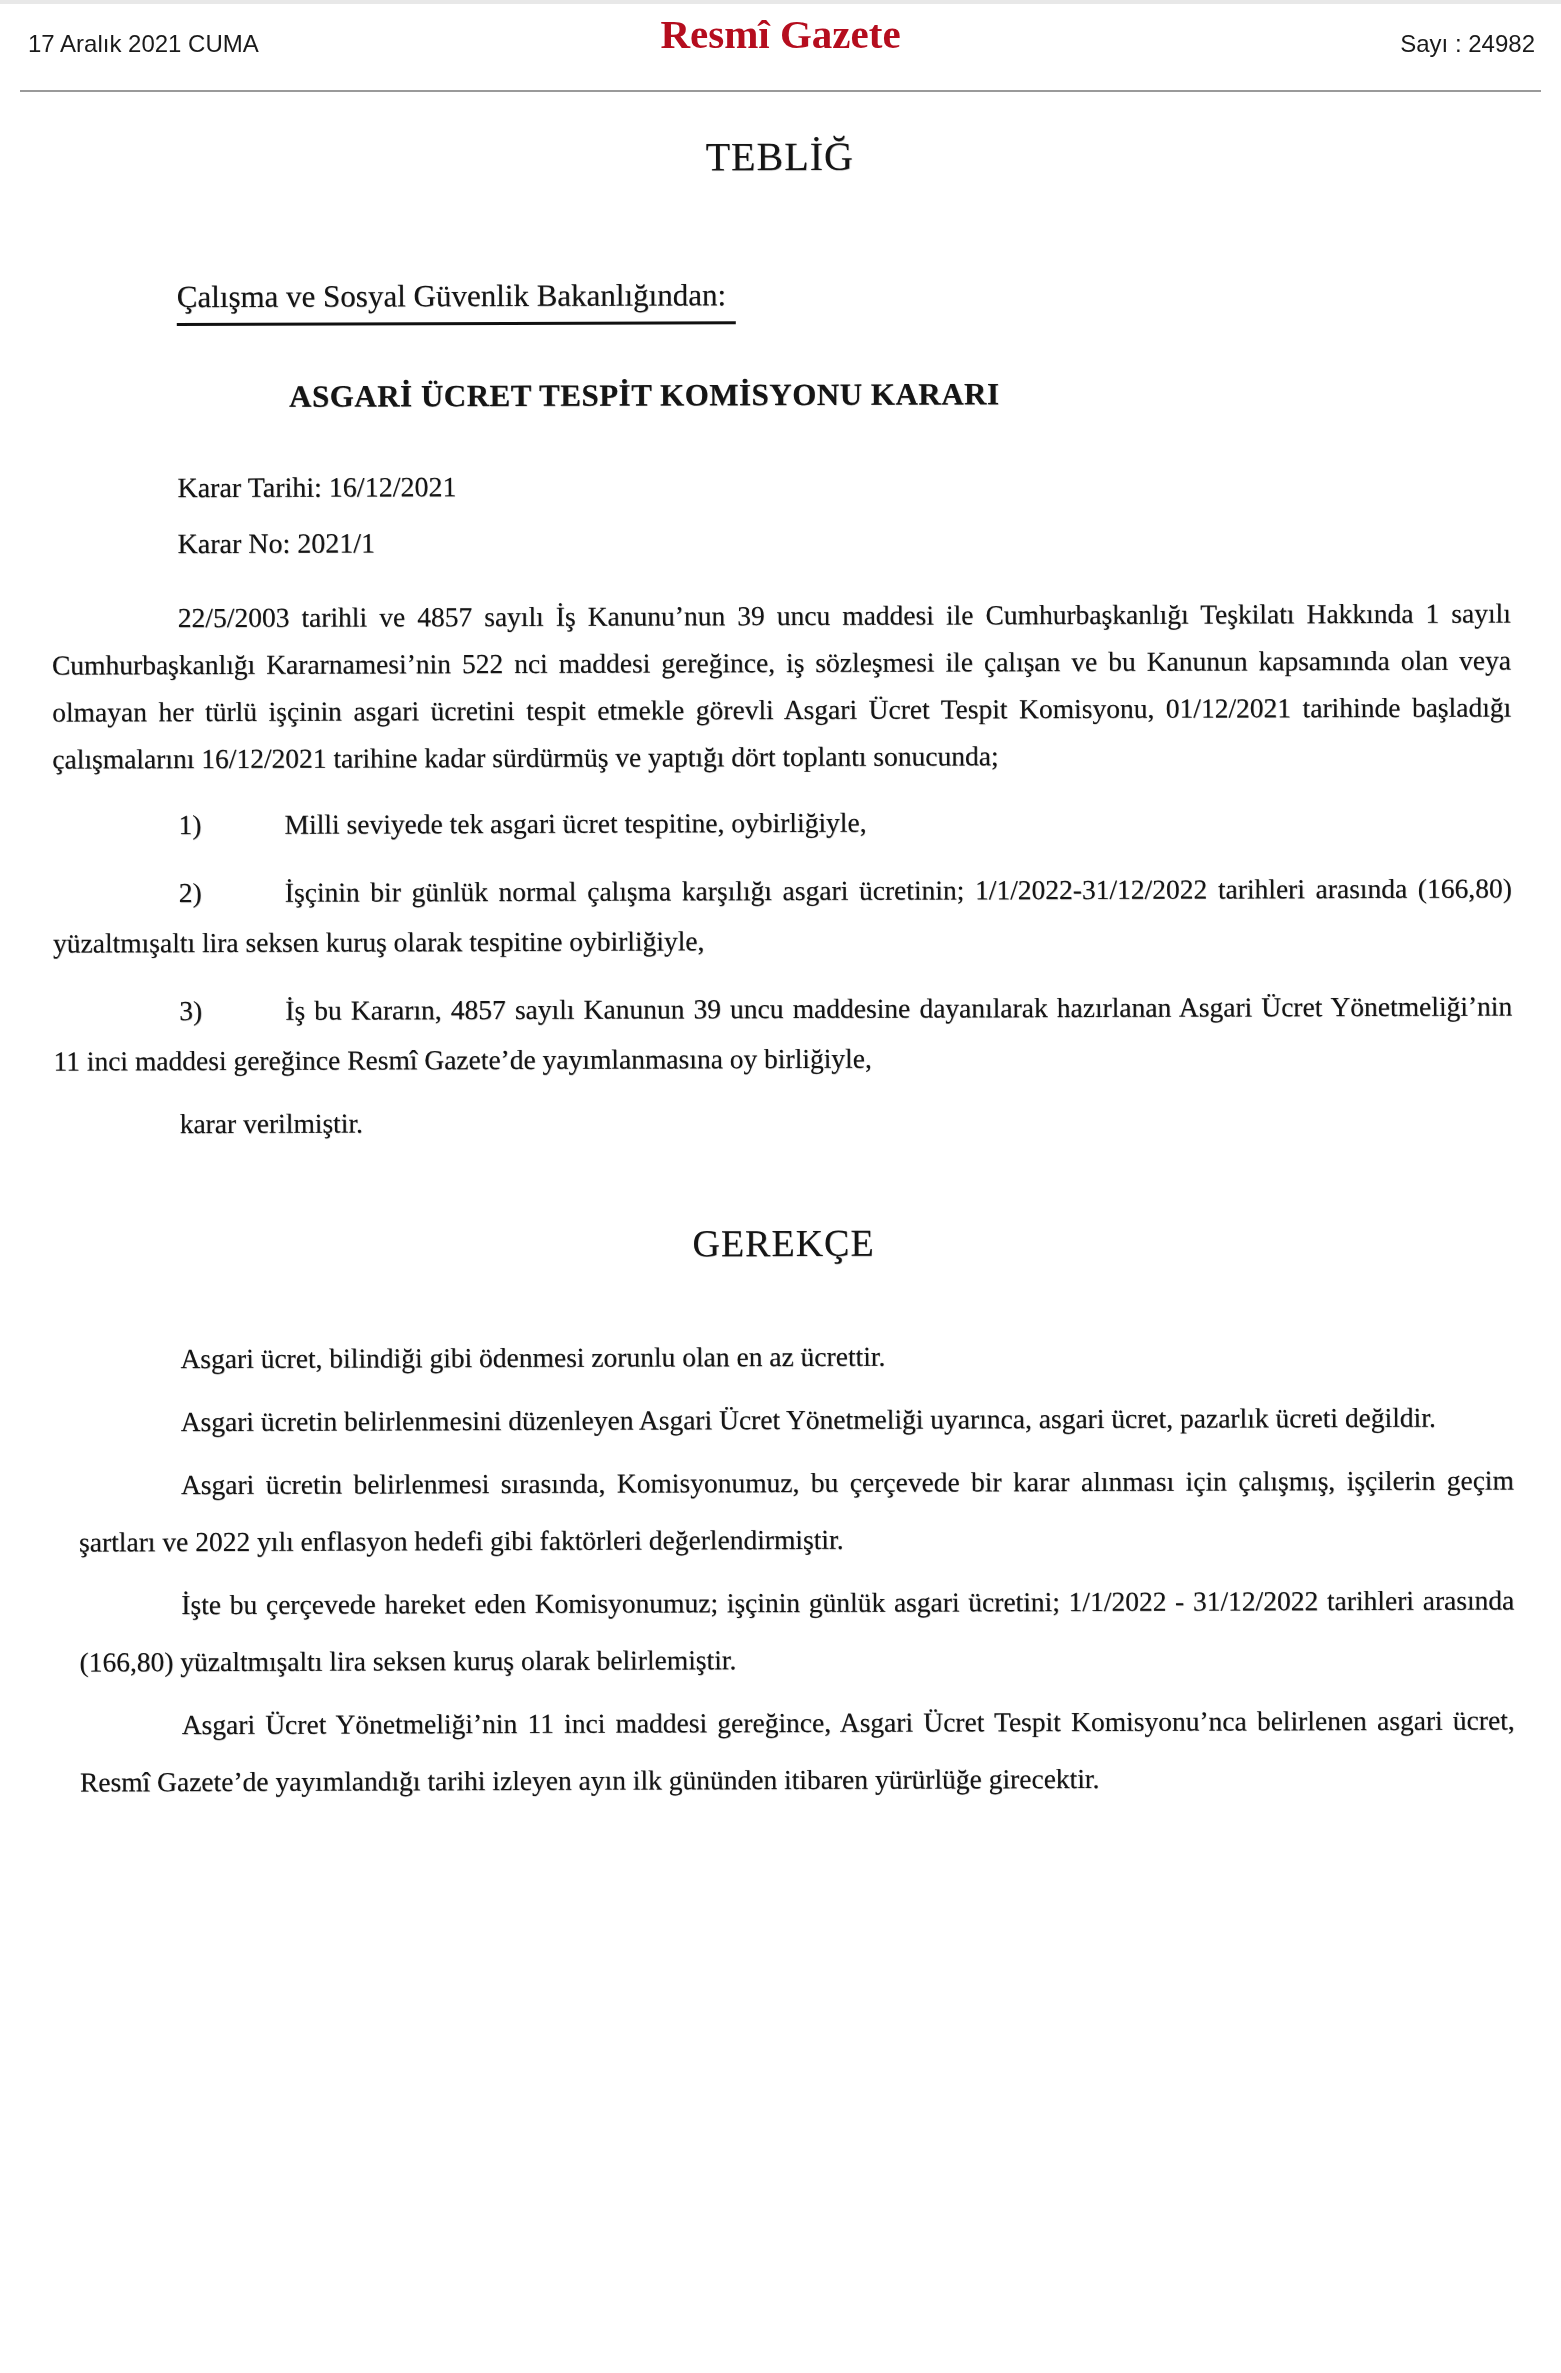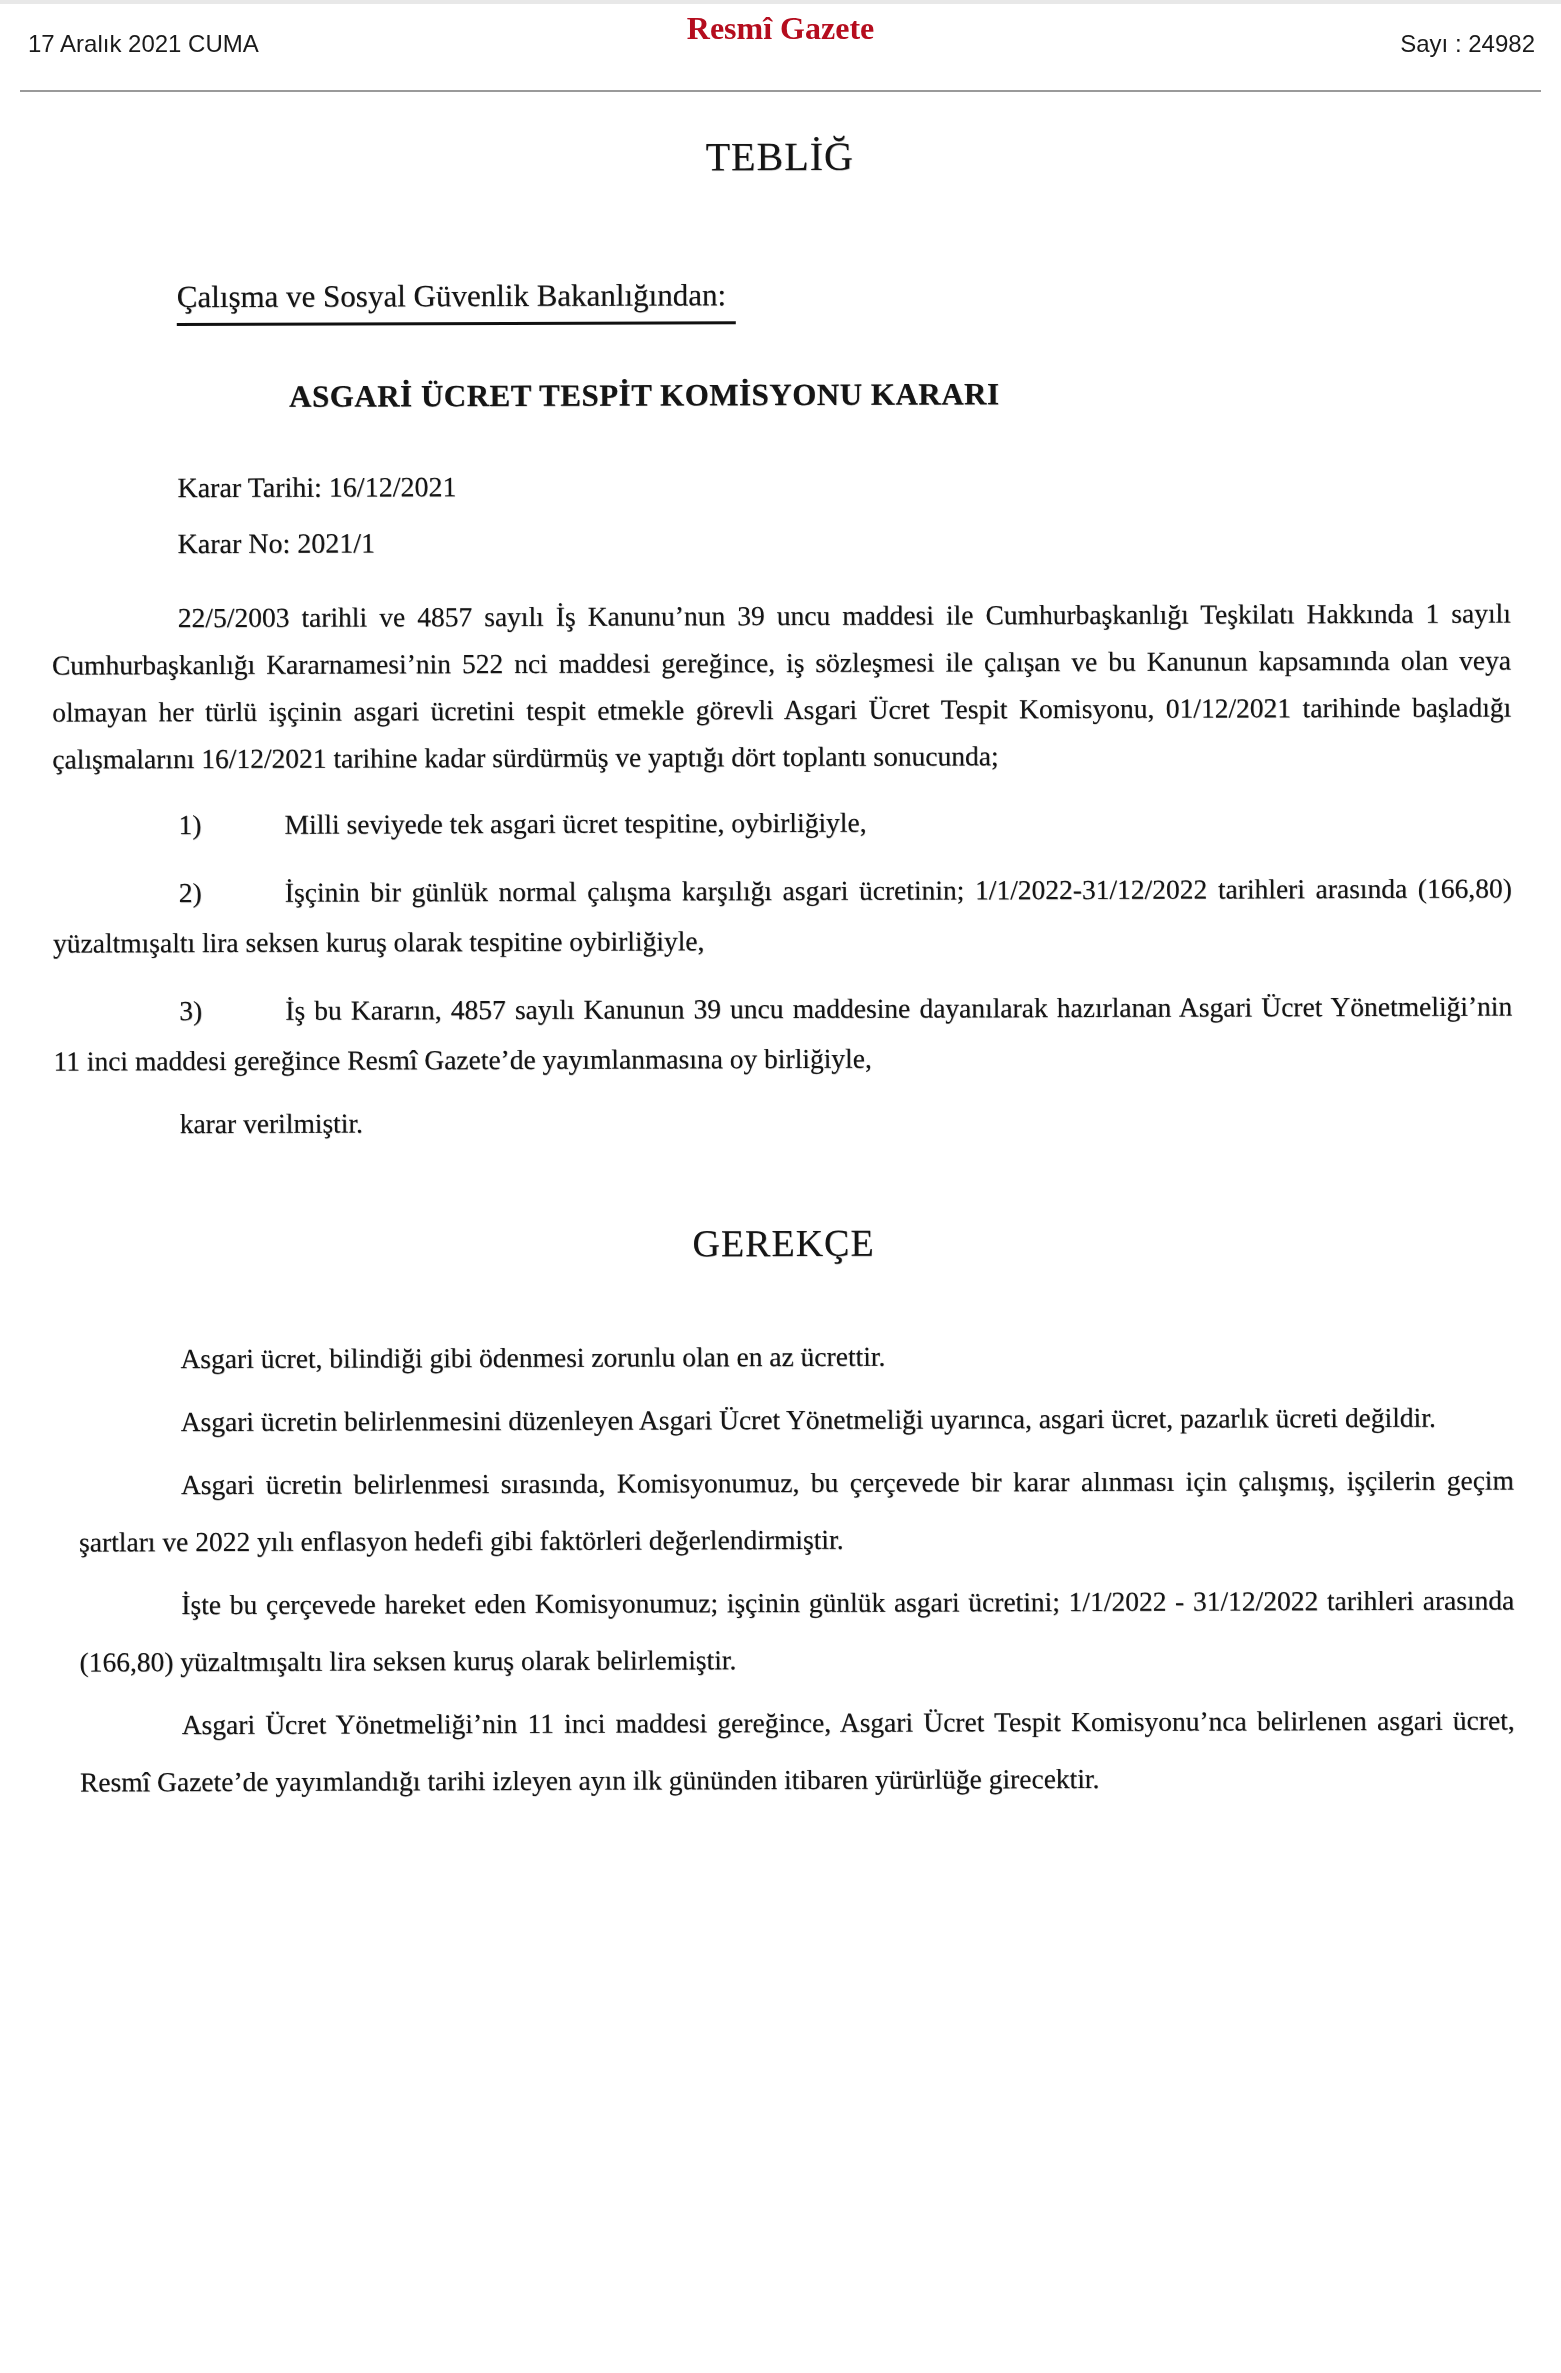--- a/index.html
+++ b/index.html
@@ -19,21 +19,21 @@
   .hdr-date {
     position: absolute; top: 26px; left: 28px;
     font-family: "Liberation Sans", sans-serif;
     font-size: 24px; color: #1a1a1a;
   }
   .hdr-title {
     position: absolute; top: 6px; left: 0; right: 0;
     text-align: center;
     font-family: "Liberation Serif", "DejaVu Serif", serif;
     font-weight: 700;
-    font-size: 32px;
+    font-size: 41px;
     color: #b50d1e;
   }
   .hdr-issue {
     position: absolute; top: 26px; right: 26px;
     font-family: "Liberation Sans", sans-serif;
     font-size: 24px; color: #1a1a1a;
   }
   .hdr-rule {
     position: absolute; top: 86px; left: 20px; right: 20px;
     border-top: 2px solid #9a9a9a;

